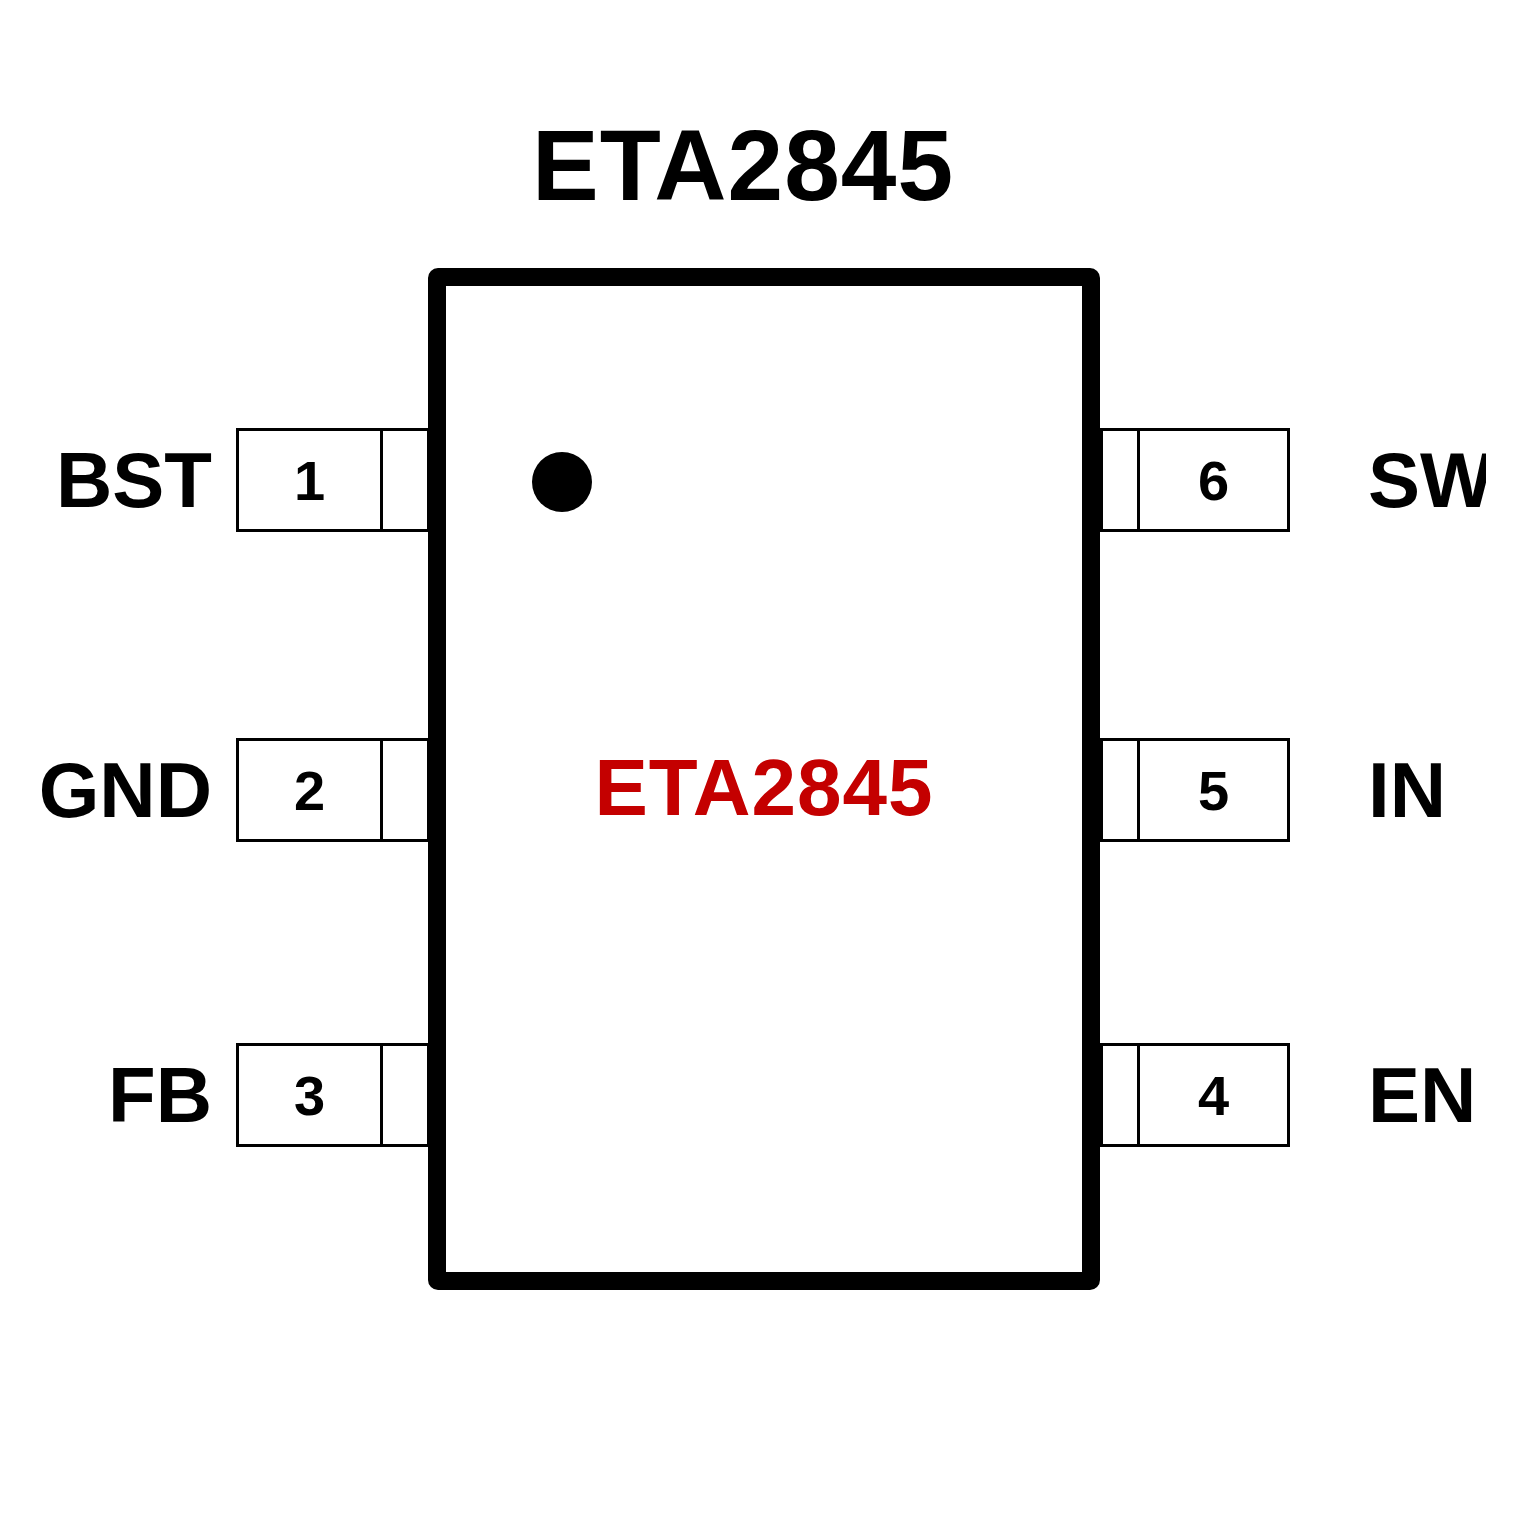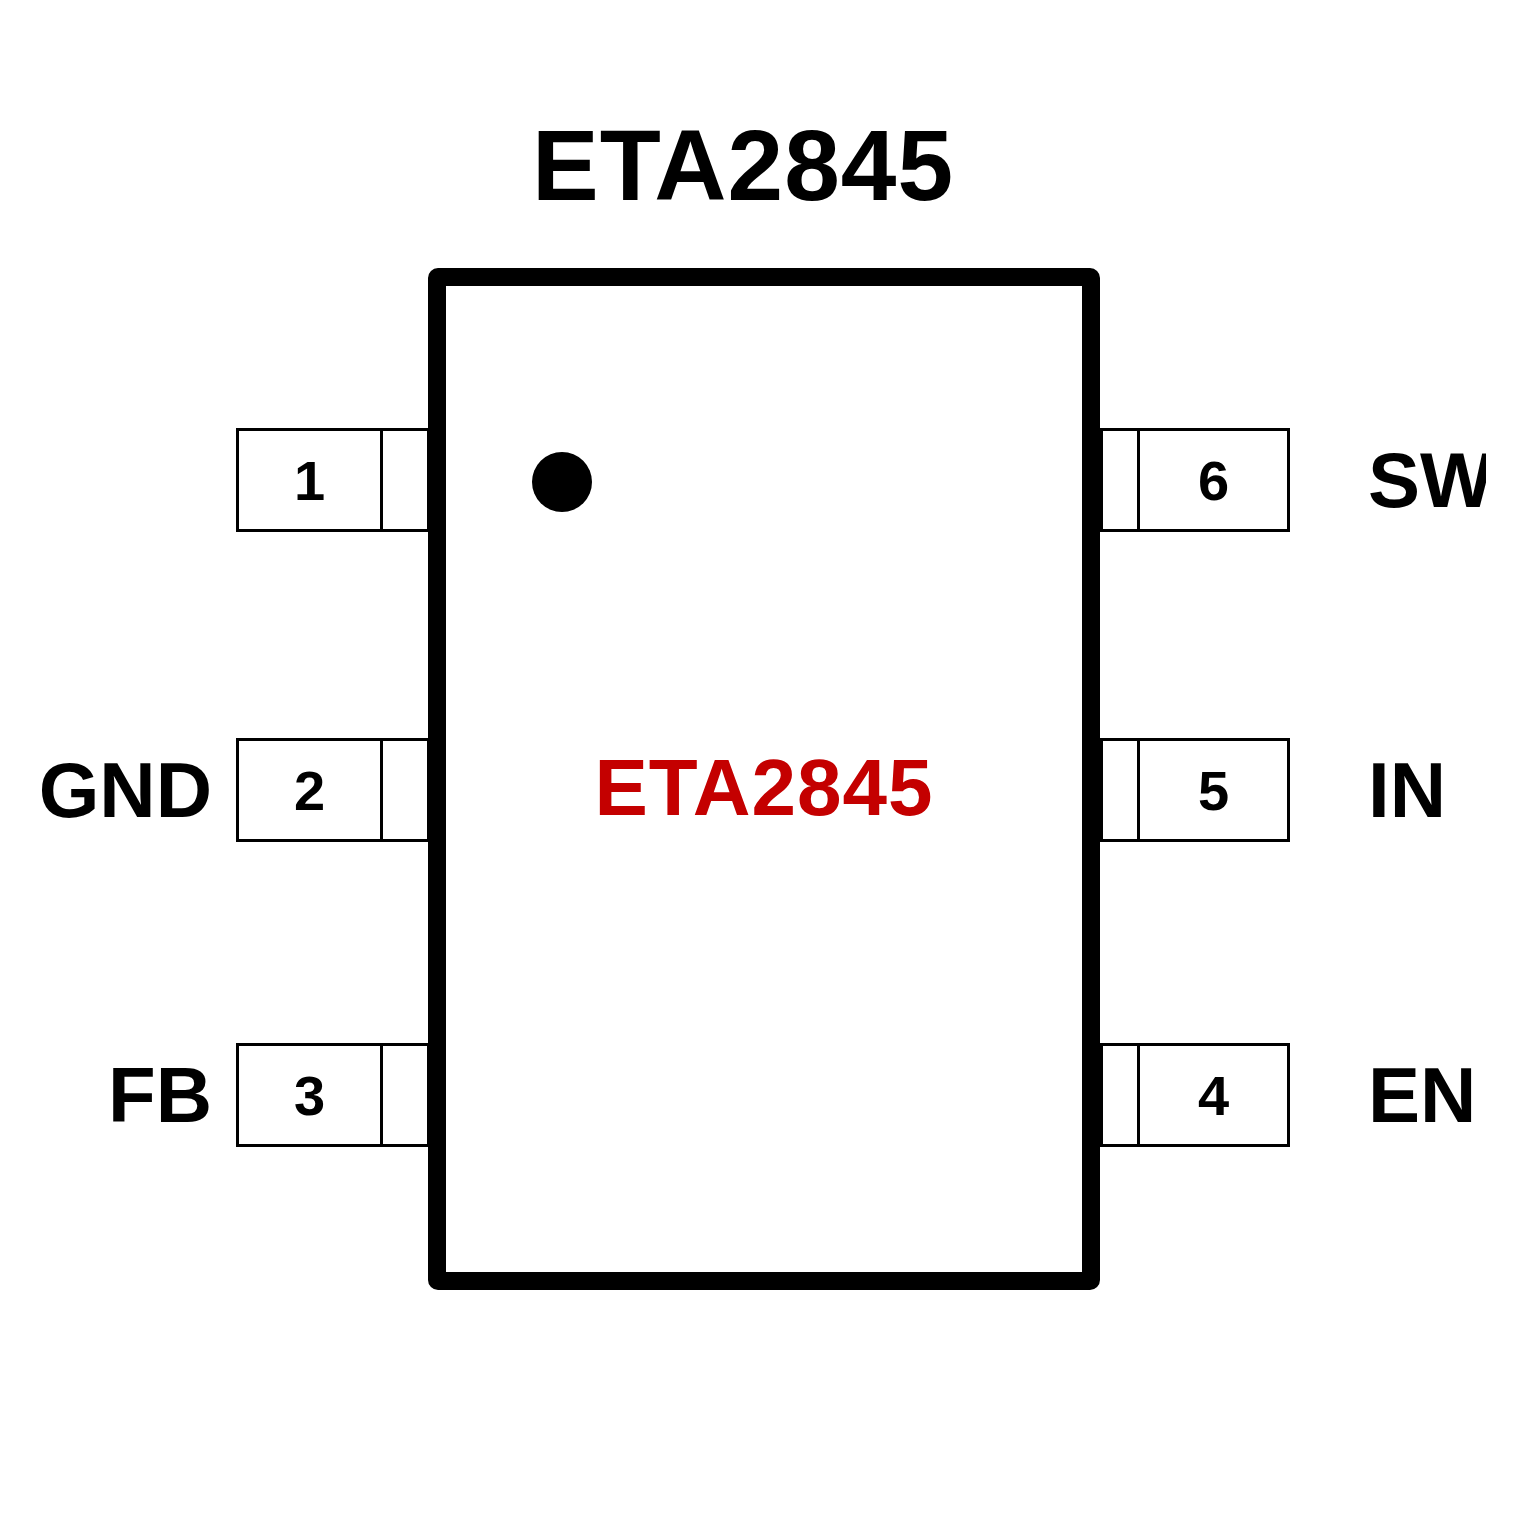--- a/index.html
+++ b/index.html
@@ -133,20 +133,21 @@
   </div>
   <div class="pin-box right row-2">
     <div class="pin-stub"></div>
     <div class="pin-num">5</div>
   </div>
   <div class="pin-box right row-3">
     <div class="pin-stub"></div>
     <div class="pin-num">4</div>
   </div>
 
+  <div class="pin-label left row-1">BST</div>
   <div class="pin-label left row-3">FB</div>
   <div class="pin-label left row-2">GND</div>
 
   <div class="pin-label right row-1">SW</div>
   <div class="pin-label right row-2">IN</div>
   <div class="pin-label right row-3">EN</div>
 
 </div>
 
 </body></html>

